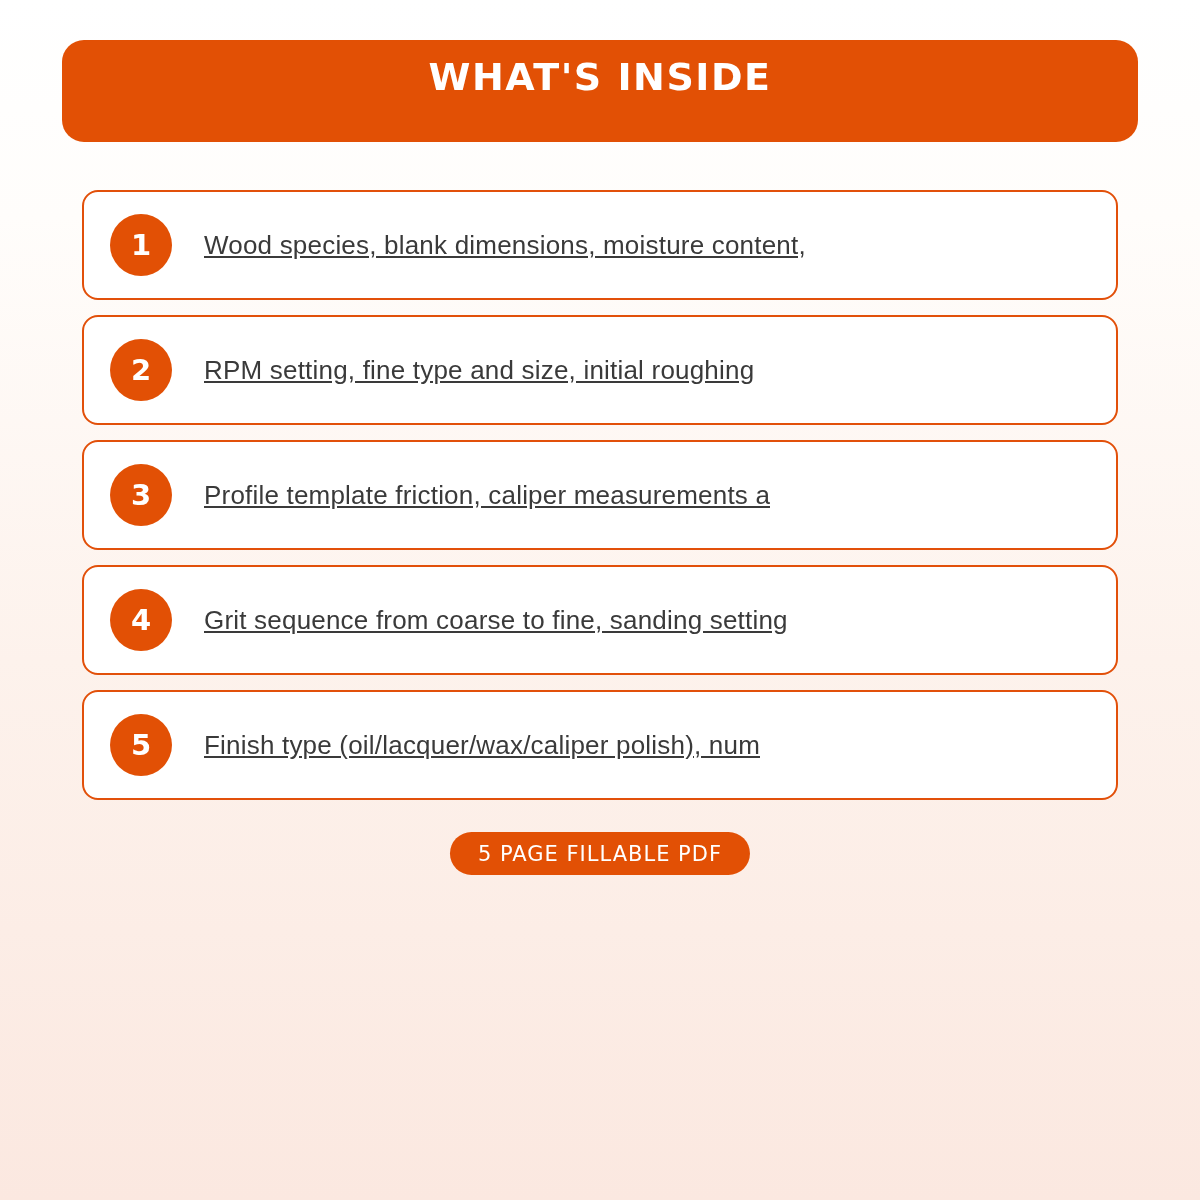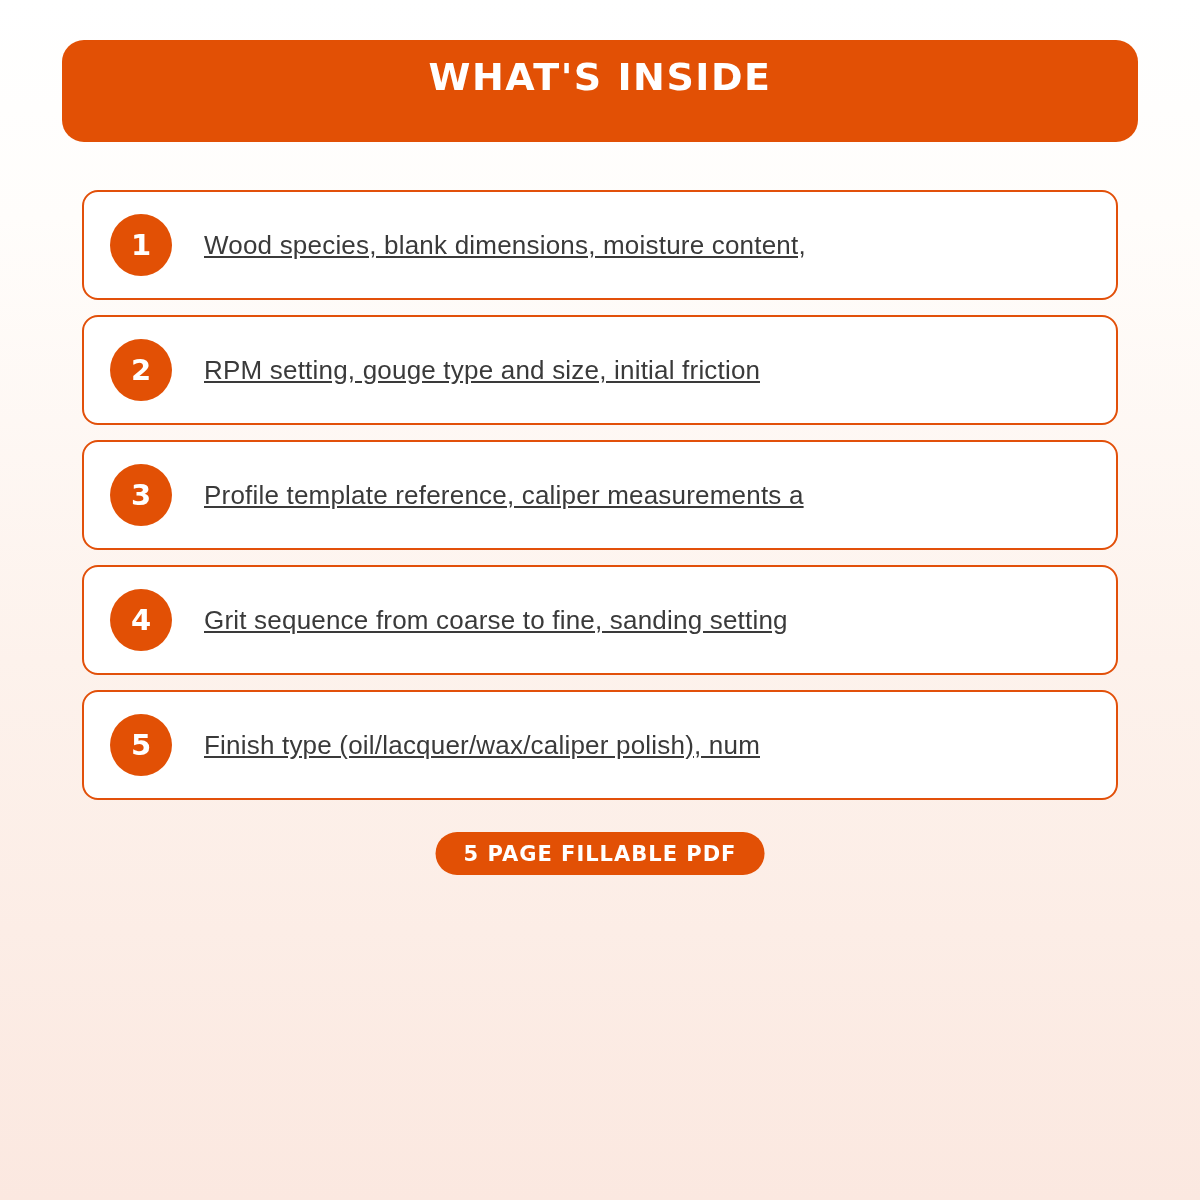--- a/index.html
+++ b/index.html
@@ -84,21 +84,21 @@
     padding: 0 28px;
     background: #e25005;
     border-radius: 22px;
     display: flex;
     align-items: center;
     justify-content: center;
   }
   .badge span {
     font-family: "DejaVu Sans", "Liberation Sans", sans-serif;
     font-size: 21px;
-    font-weight: bold;
+    font-weight: normal;
     color: #ffffff;
     letter-spacing: 1px;
     white-space: nowrap;
   }
 </style>
 </head>
 <body>
 
 <div class="page">
 
@@ -108,26 +108,26 @@
 
   <div class="list">
 
     <div class="card">
       <div class="num">1</div>
       <div class="txt">Wood species, blank dimensions, moisture content,</div>
     </div>
 
     <div class="card">
       <div class="num">2</div>
-      <div class="txt">RPM setting, gouge type and size, initial friction</div>
+      <div class="txt">RPM setting, fine type and size, initial roughing</div>
     </div>
 
     <div class="card">
       <div class="num">3</div>
-      <div class="txt">Profile template reference, caliper measurements a</div>
+      <div class="txt">Profile template friction, caliper measurements a</div>
     </div>
 
     <div class="card">
       <div class="num">4</div>
       <div class="txt">Grit sequence from coarse to fine, sanding setting</div>
     </div>
 
     <div class="card">
       <div class="num">5</div>
       <div class="txt">Finish type (oil/lacquer/wax/caliper polish), num</div>

